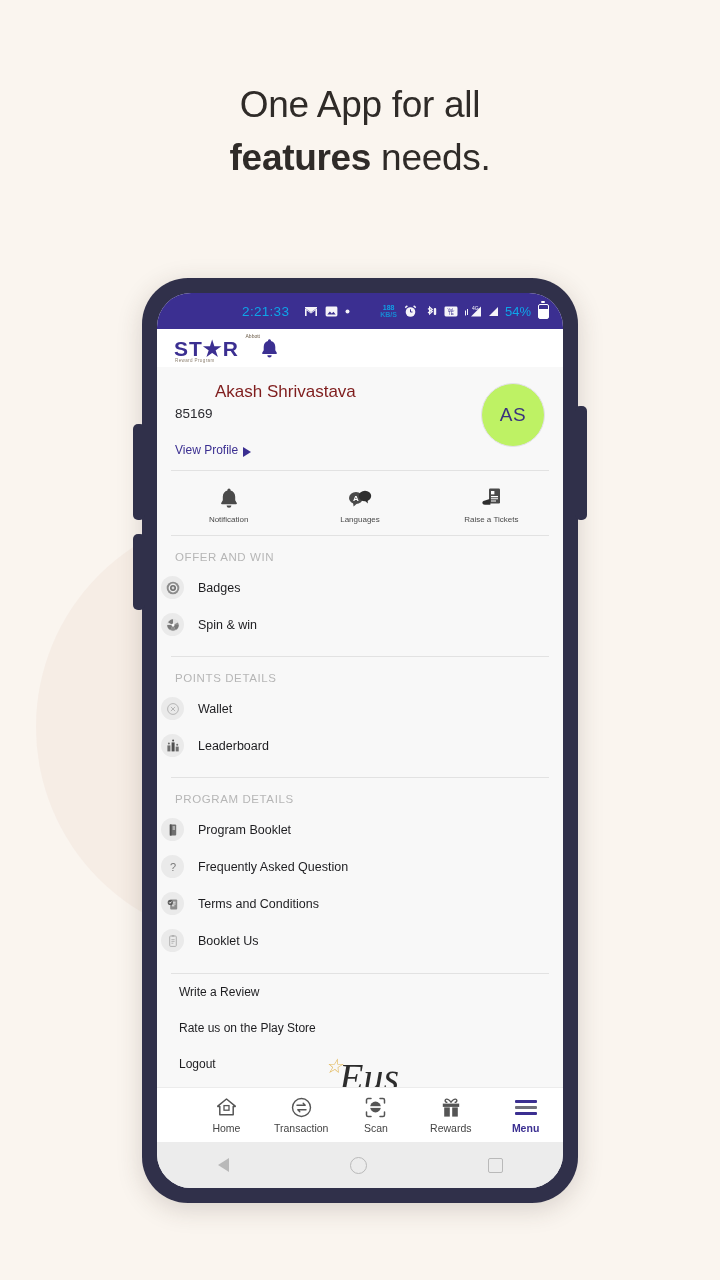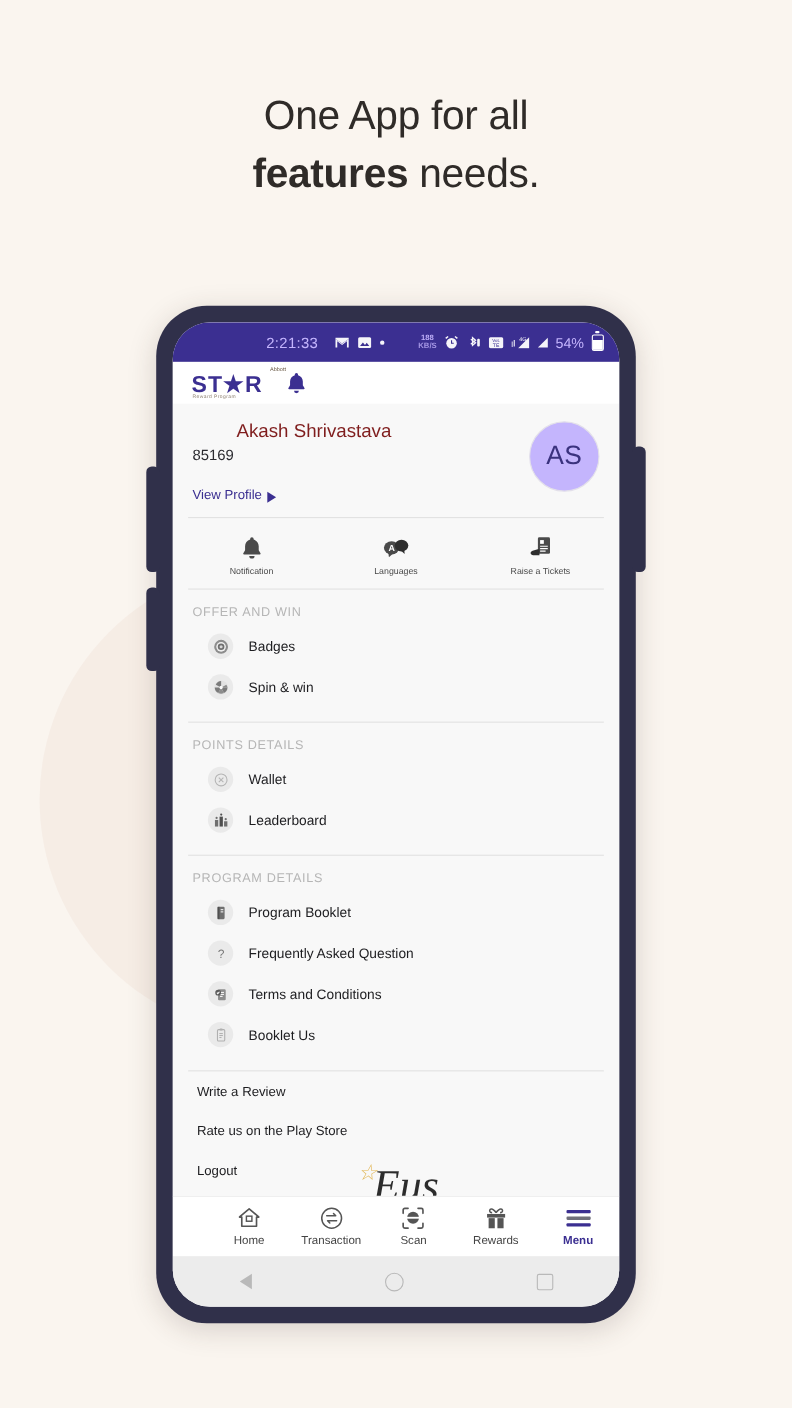--- a/index.html
+++ b/index.html
@@ -35,21 +35,21 @@
   .btn-right{right:-9px;top:128px;width:12px;height:114px;}
 
   .screen{
     position:absolute;left:15px;top:15px;width:406px;height:895px;
     background:#fff;border-radius:34px;overflow:hidden;
     display:flex;flex-direction:column;
   }
 
   
   .statusbar{
-    height:36px;flex:0 0 36px;background:#3b2f91;color:#c4b5fd;
+    height:36px;flex:0 0 36px;background:#3b2f91;color:#0ea5e9;
     display:flex;align-items:center;font-size:13px;
     padding:0 14px 0 0;justify-content:flex-end;gap:7px;
   }
   .sb-clock{margin-right:8px;letter-spacing:.3px;font-size:13.5px;}
   .sb-ic{display:inline-flex;align-items:center;opacity:.95;}
   .sb-kb{font-size:7px;line-height:7px;text-align:center;font-weight:700;}
   .sb-gap{width:16px;}
   .sb-batt{
     width:9px;height:13px;border:1.6px solid #fff;border-radius:2px;
     background:linear-gradient(to top,#fff 70%,transparent 70%);position:relative;
@@ -78,34 +78,34 @@
   }
   .sep{height:1px;background:#e2e2e2;margin:0 14px;}
 
   
   .profile{padding:14px 18px 13px 18px;display:flex;align-items:flex-start;justify-content:space-between;}
   .pname{font-size:17px;color:#7f1d1d;font-weight:400;line-height:22px;margin-left:40px;}
   .pid{font-size:13.5px;color:#2b2b30;margin-top:3px;}
   .pview{font-size:12px;color:#3b2f91;margin-top:22px;display:flex;align-items:flex-end;gap:5px;}
   .pview .tri{width:0;height:0;border-left:8px solid #3b2f91;border-top:5px solid transparent;border-bottom:5px solid transparent;}
   .avatar{
-    width:62px;height:62px;border-radius:50%;background:#c4b5fd;border:1px solid #e3e0ea;
+    width:62px;height:62px;border-radius:50%;background:#bef264;border:1px solid #e3e0ea;
     display:flex;align-items:center;justify-content:center;
-    color:#3a327e;font-size:24px;letter-spacing:.5px;margin-top:2px;
+    color:#3a327e;font-size:19px;letter-spacing:.5px;margin-top:2px;
   }
 
   
   .quick{display:flex;padding:12px 6px 11px 6px;}
   .q{flex:1;display:flex;flex-direction:column;align-items:center;gap:6px;}
   .q-ic{height:26px;display:flex;align-items:flex-end;color:#4a4a4a;}
   .q-lb{font-size:8px;color:#4a4a4a;}
 
   
   .sect-h{font-size:11.5px;color:#b6b6b6;letter-spacing:.6px;padding:15px 18px 6px 18px;}
-  .row{display:flex;align-items:center;gap:14px;padding:7px 32px;}
+  .row{display:flex;align-items:center;gap:14px;padding:7px 4px;}
   .row-ic{
     width:23px;height:23px;border-radius:50%;background:#eaeaea;
     display:flex;align-items:center;justify-content:center;flex:0 0 23px;
   }
   .row-lb{font-size:12.5px;color:#1d1d20;}
 
   .plain{padding:11px 22px;font-size:12px;color:#1d1d20;}
 
   
   .watermark{

